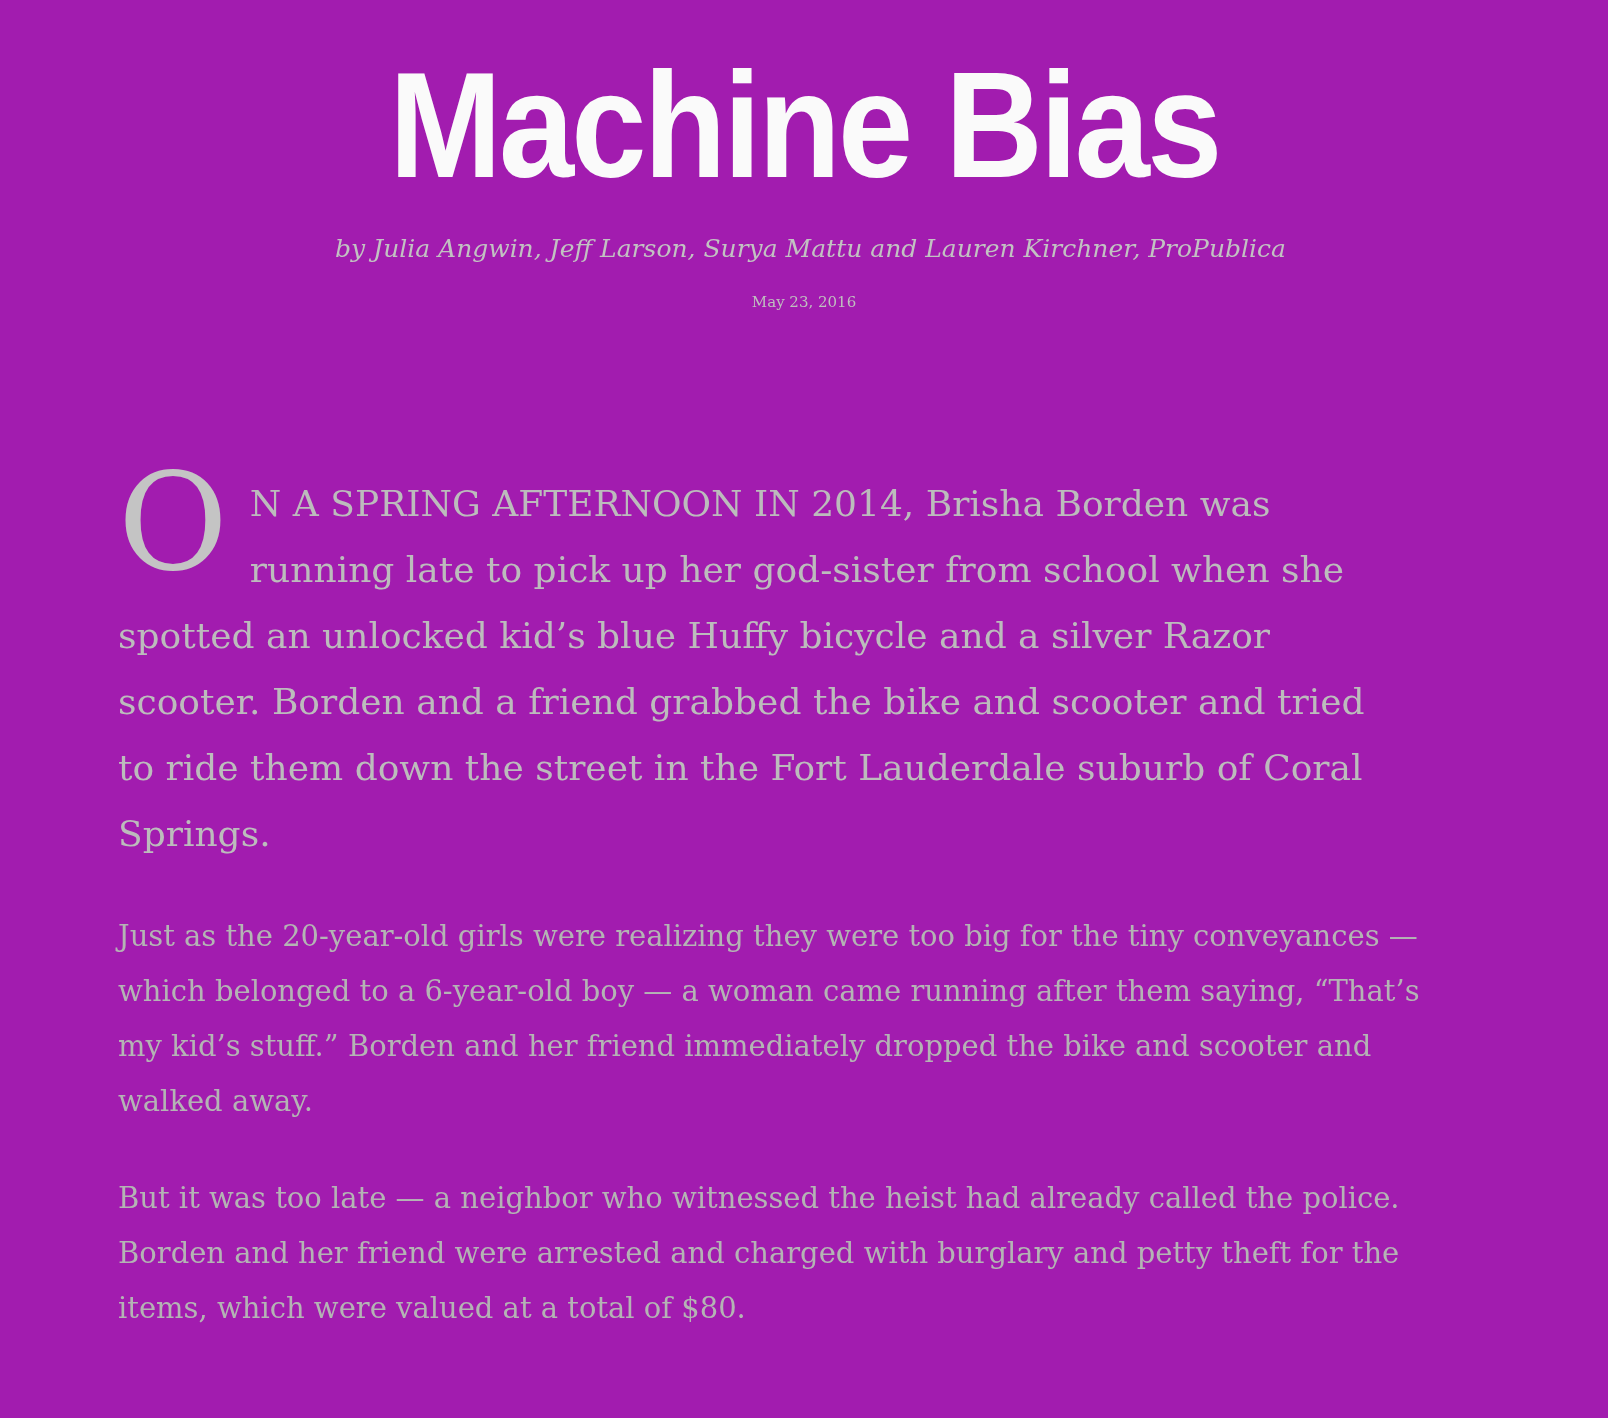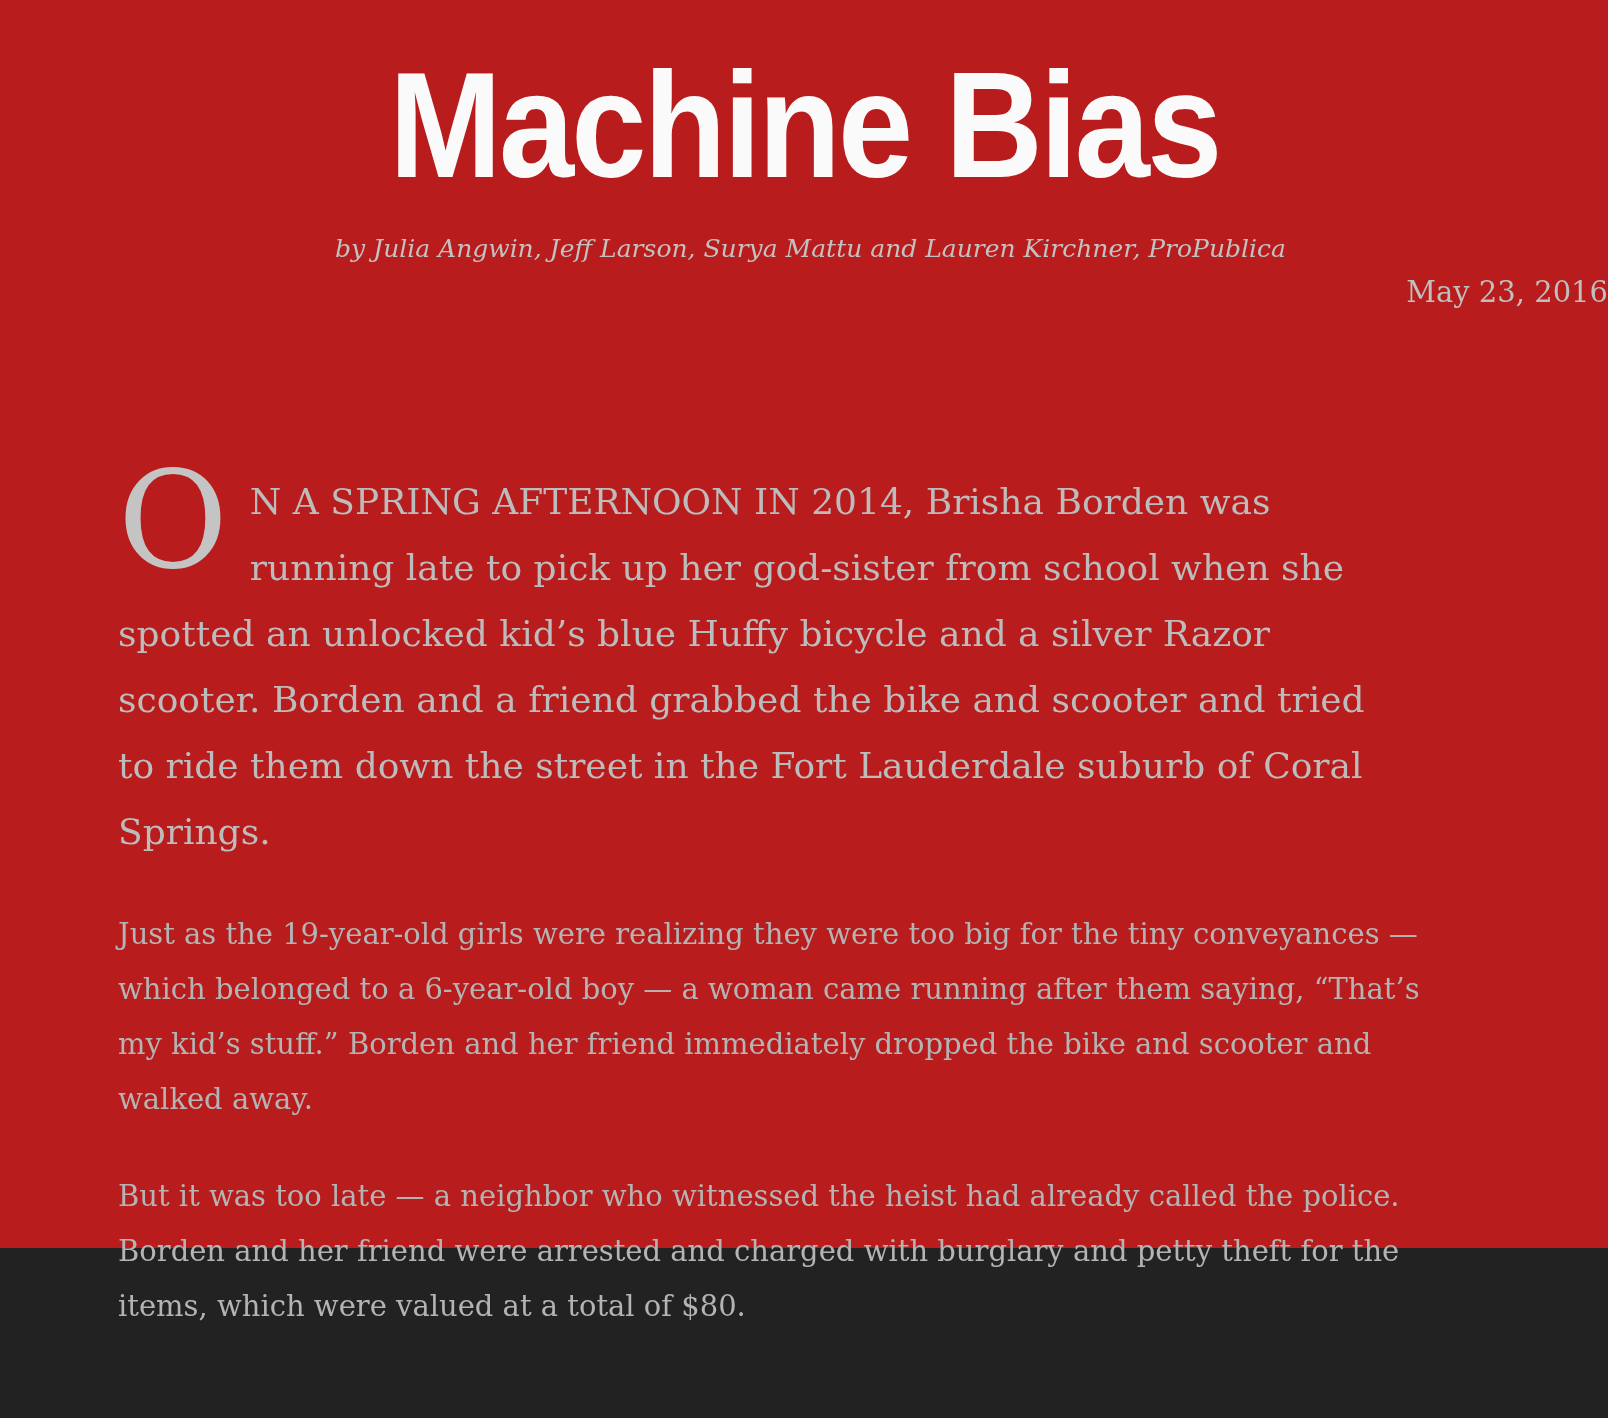--- a/index.html
+++ b/index.html
@@ -5,22 +5,22 @@
   html, body {
     margin: 0;
     padding: 0;
     background: #222223;
     width: 1608px;
     height: 1418px;
     overflow: hidden;
   }
   .page {
     width: 1608px;
-    height: 1248px;
-    background: #b91c1c;
+    height: 1418px;
+    background: #a21caf;
     position: relative;
   }
   .header {
     text-align: center;
     padding-top: 50px;
   }
   .title {
     margin: 0;
     line-height: 150px;
     font-family: "Liberation Sans", sans-serif;
@@ -52,25 +52,24 @@
   }
   .byline {
     margin-top: 34px;
     font-family: "DejaVu Serif", "Liberation Serif", serif;
     font-style: italic;
     font-size: 25px;
     color: #c2c2c2;
     margin-left: 13px;
   }
   .date {
-    margin-top: 12px;
+    margin-top: 30px;
     font-family: "DejaVu Serif", "Liberation Serif", serif;
-    font-size: 29px;
+    font-size: 15px;
     color: #bfbfbf;
-    text-align: right;
   }
   .article {
     width: 1352px;
     margin: 160px 0 0 118px;
     font-family: "DejaVu Serif", "Liberation Serif", serif;
   }
   .lede {
     margin: 0;
     width: 1270px;
     font-size: 36px;
@@ -105,18 +104,18 @@
 
     <div class="byline">by Julia Angwin, Jeff Larson, Surya Mattu and Lauren Kirchner, ProPublica</div>
 
     <div class="date">May 23, 2016</div>
   </header>
 
   <article class="article">
     <p class="lede"><span class="dropcap">O</span><span>N A SPRING AFTERNOON IN 2014,</span>
       <span>Brisha Borden was running late to pick up her god-sister from school when she spotted an unlocked kid’s blue Huffy bicycle and a silver Razor scooter. Borden and a friend grabbed the bike and scooter and tried to ride them down the street in the Fort Lauderdale suburb of Coral Springs.</span></p>
 
-    <p class="body-para">Just as the 19-year-old girls were realizing they were too big for the tiny conveyances — which belonged to a 6-year-old boy — a woman came running after them saying, “That’s my kid’s stuff.” Borden and her friend immediately dropped the bike and scooter and walked away.</p>
+    <p class="body-para">Just as the 20-year-old girls were realizing they were too big for the tiny conveyances — which belonged to a 6-year-old boy — a woman came running after them saying, “That’s my kid’s stuff.” Borden and her friend immediately dropped the bike and scooter and walked away.</p>
 
     <p class="body-para">But it was too late — a neighbor who witnessed the heist had already called the police. Borden and her friend were arrested and charged with burglary and petty theft for the items, which were valued at a total of $80.</p>
   </article>
 
 </div>
 
 </body></html>

